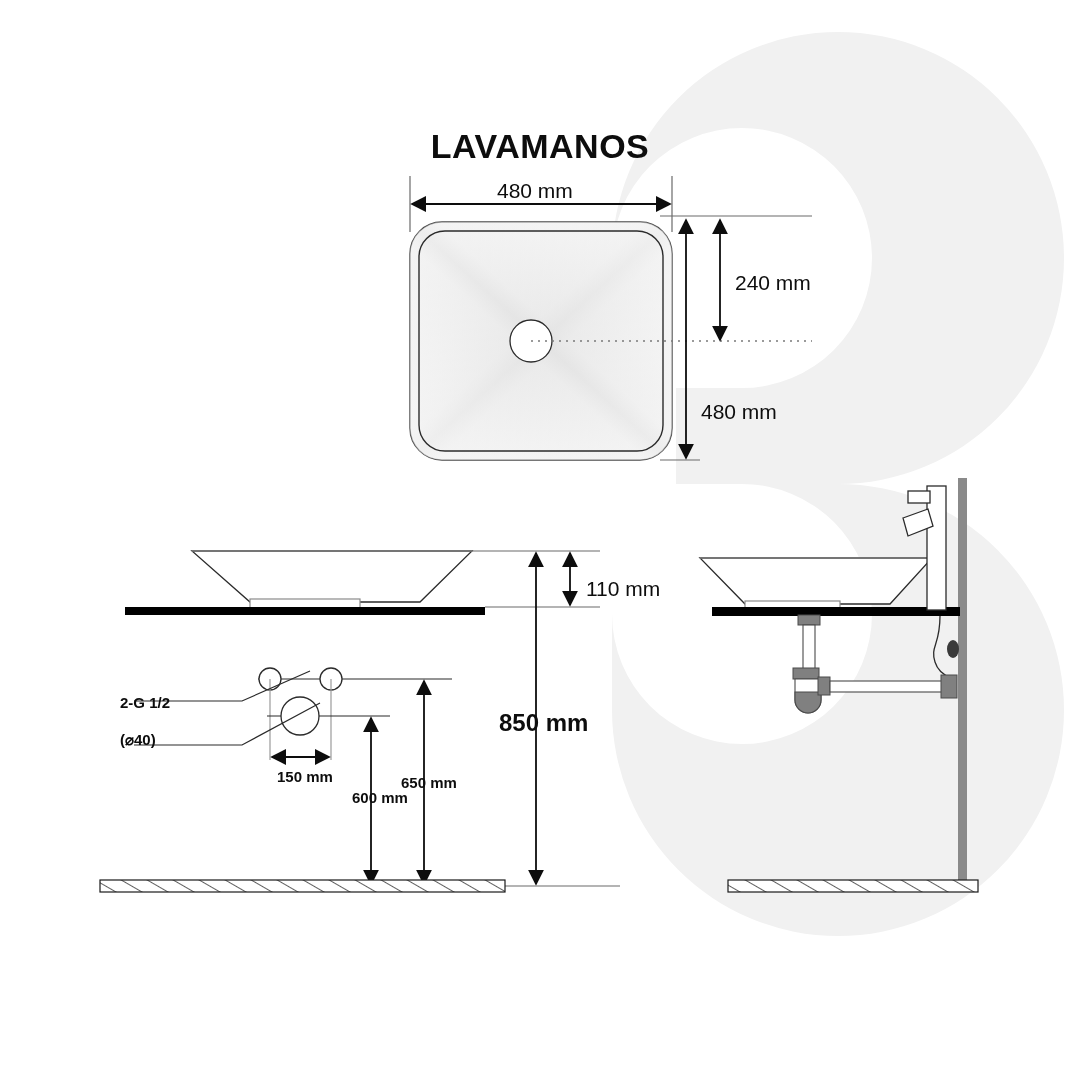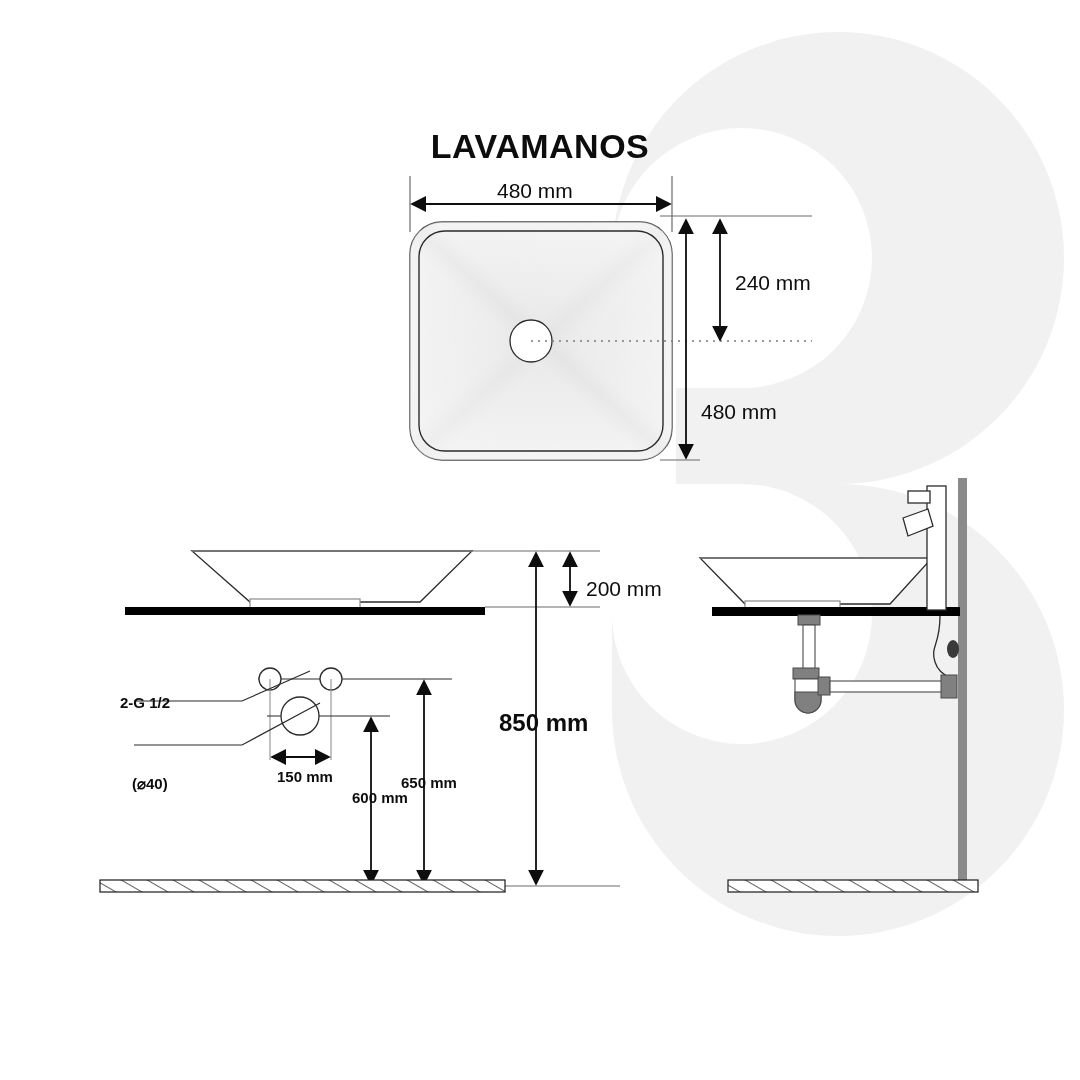--- a/index.html
+++ b/index.html
@@ -158,30 +158,30 @@
   </svg>
 
   <div class="txt" id="title">LAVAMANOS</div>
 
   <div class="txt dim" style="left:497px;top:179px;">480 mm</div>
 
   <div class="txt dim" style="left:735px;top:271px;">240 mm</div>
 
   <div class="txt dim" style="left:701px;top:400px;">480 mm</div>
 
-  <div class="txt dim" style="left:586px;top:577px;">200 mm</div>
+  <div class="txt dim" style="left:586px;top:577px;">110 mm</div>
 
   <div class="txt" style="left:499px;top:709px;font-size:24px;font-weight:700;">850 mm</div>
 
   <div class="txt dimsm" style="left:277px;top:768px;">150 mm</div>
 
   <div class="txt dimsm" style="left:352px;top:789px;">600 mm</div>
 
   <div class="txt dimsm" style="left:401px;top:774px;">650 mm</div>
 
   <div class="txt dimsm" style="left:120px;top:694px;">2-G 1/2</div>
 
-  <div class="txt dimsm" style="left:132px;top:731px;margin-top:44px;">
+  <div class="txt dimsm" style="left:120px;top:731px;">
     <span>(</span><span>⌀</span><span>40</span><span>)</span>
   </div>
 
 
 </div>
 
 </body></html>

